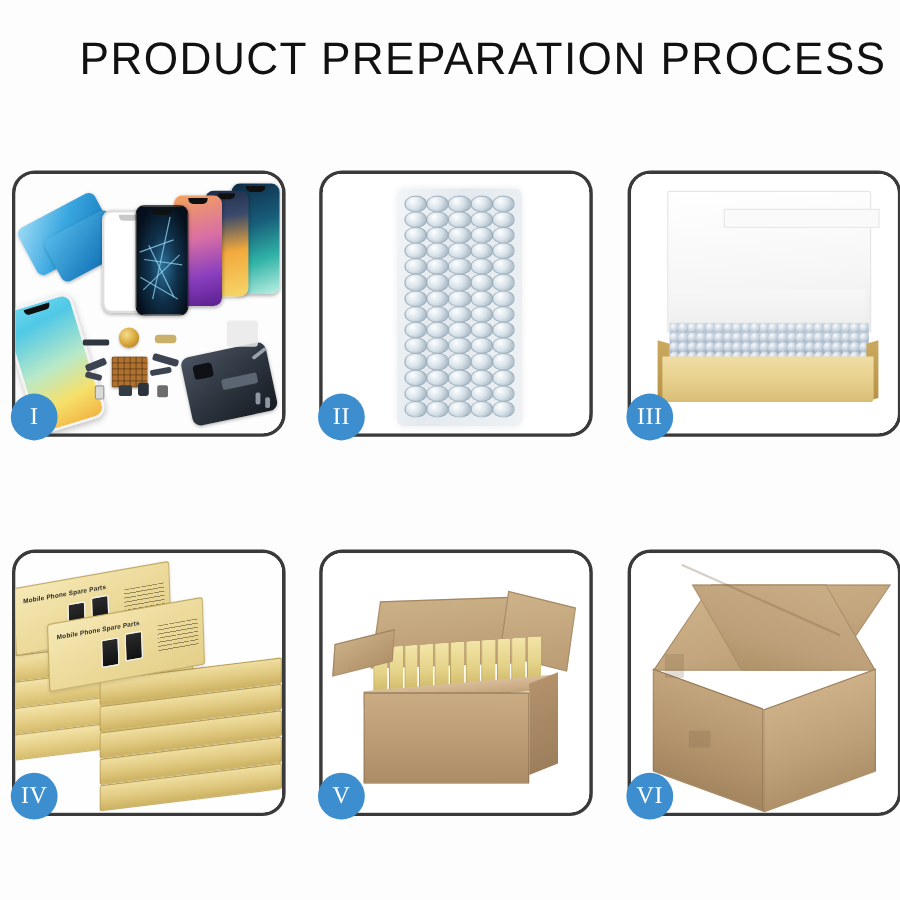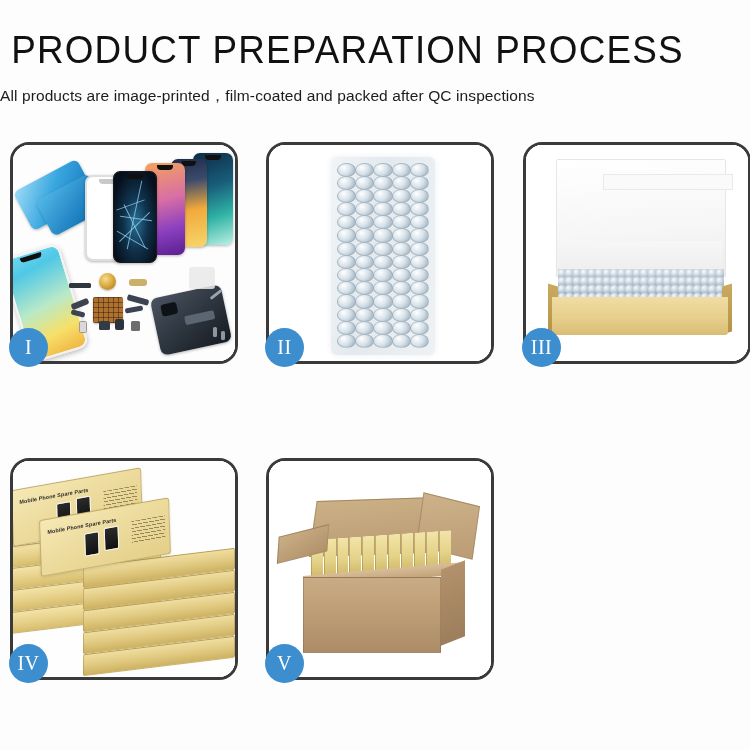--- a/index.html
+++ b/index.html
@@ -13,21 +13,21 @@
   body {
     background: #fdfdfd;
     font-family: "Liberation Sans", sans-serif;
     position: relative;
   }
 
   
   .header {
     width: 750px;
     padding-top: 30px;
-    text-align: left;
+    text-align: right;
   }
 
   .page-title {
     font-family: "Liberation Sans", sans-serif;
     font-size: 38px;
     font-weight: 500;
     letter-spacing: 1.2px;
     color: #111111;
     line-height: 1.1;
     transform: scaleX(0.97);
@@ -445,21 +445,20 @@
     position: absolute;
     background: rgba(125,100,70,0.22);
     border-radius: 1px;
   }
 </style>
 </head>
 <body>
 
 <div class="header">
   <div class="page-title">PRODUCT PREPARATION PROCESS</div>
-  <div class="page-subtitle">All products are image-printed，film-coated and packed after QC inspections</div>
 </div>
 
 <div class="grid">
 
   <div class="panel p-c0 p-r0">
     <div class="panel-clip">
       <div class="scene-phones">
         <div class="ph ph-blue-flat"></div>
         <div class="ph ph-blue-flat2"></div>
         <div class="ph ph-teal">
@@ -752,14 +751,28 @@
           </div>
         <div class="cv-rim"></div>
         <div class="cv-flap-left"></div>
         <div class="cv-right"></div>
         <div class="cv-body"></div>
       </div>
     </div>
     <div class="badge">V</div>
   </div>
 
+  <div class="panel p-c2 p-r1">
+    <div class="panel-clip">
+      <div class="scene-sealed">
+        <div class="cs-top"></div>
+        <div class="cs-top2"></div>
+        <div class="cs-front"></div>
+        <div class="cs-side"></div>
+        <div class="cs-seam" style="left:42px;top:38px;width:132px;height:2px;transform:skewY(24deg);"></div>
+        <div class="cs-tab" style="left:28px;top:84px;width:16px;height:20px;"></div>
+        <div class="cs-tab" style="left:48px;top:148px;width:18px;height:14px;"></div>
+      </div>
+    </div>
+    <div class="badge">VI</div>
+  </div>
 
 </div>
 
 </body></html>

